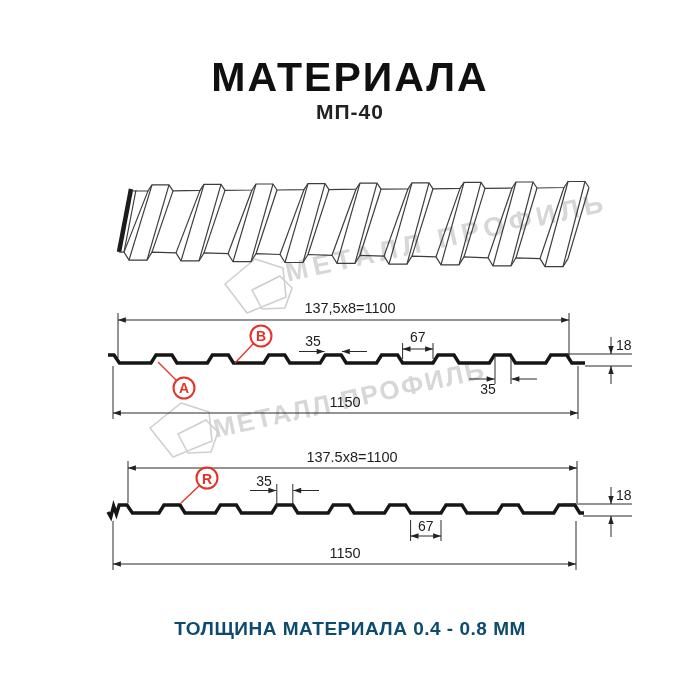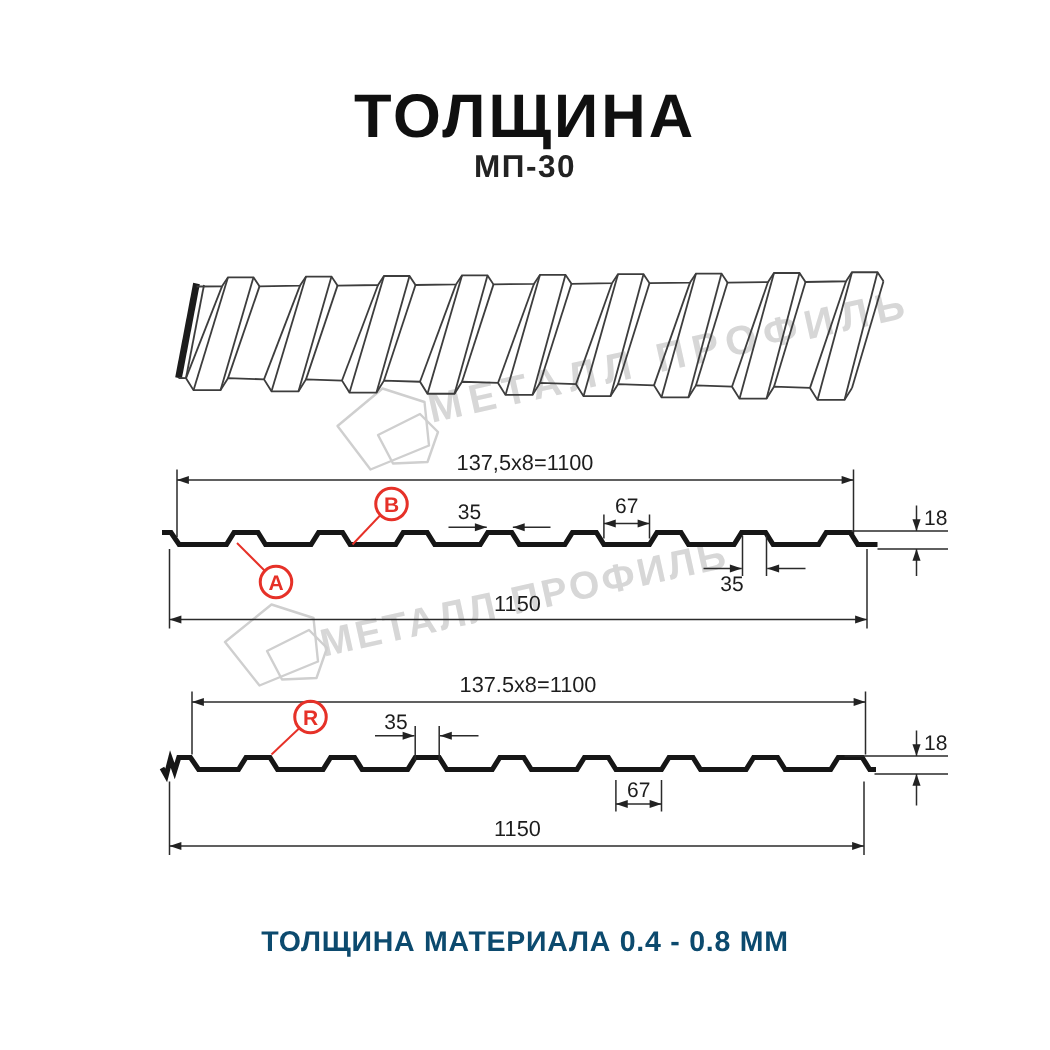--- a/index.html
+++ b/index.html
@@ -26,22 +26,22 @@
   .wmstroke{stroke:#cfcfcf;stroke-width:1.6;fill:none;stroke-linejoin:round;}
 </style>
 </head>
 <body>
 
 <div id="page">
 
   <div class="abs wm-text" id="wm-text-1">МЕТАЛЛ ПРОФИЛЬ</div>
   <div class="abs wm-text" id="wm-text-2">МЕТАЛЛ ПРОФИЛЬ</div>
 
-  <div class="abs" id="title">ТОЛЩИНА</div>
-  <div class="abs" id="subtitle">МП-30</div>
+  <div class="abs" id="title">МАТЕРИАЛА</div>
+  <div class="abs" id="subtitle">МП-40</div>
 
   <svg class="abs" width="700" height="700" viewBox="0 0 700 700" style="left:0;top:0">
     <defs>
       <marker id="arr" orient="auto-start-reverse" markerUnits="userSpaceOnUse" markerWidth="10" markerHeight="8" refX="8.3" refY="3">
         <path d="M0.4,0.3 L8.3,3 L0.4,5.7 Z" fill="#222"></path>
       </marker>
     </defs>
 
     <g>
       <path class="wmstroke" d="M225,284 L255,259 L283,268 L286,297 L247,313 Z"></path>

